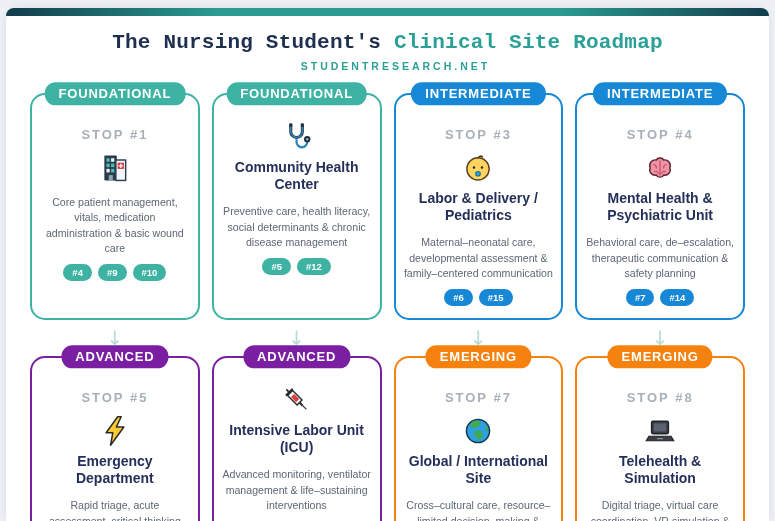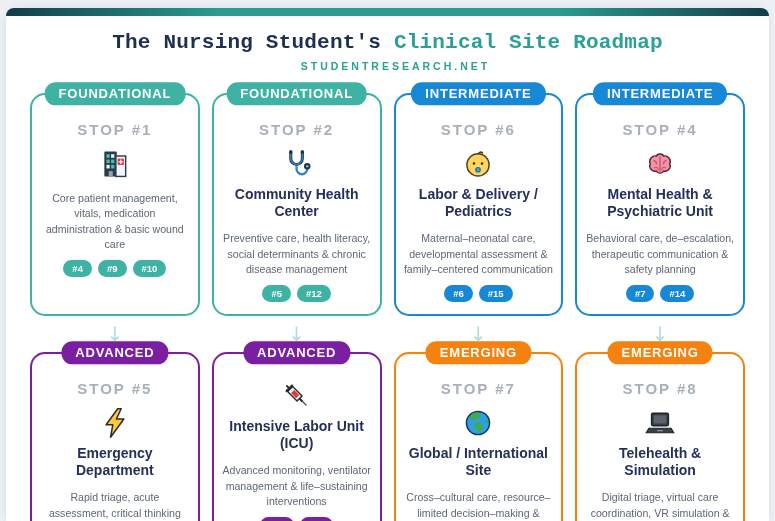--- a/index.html
+++ b/index.html
@@ -48,22 +48,22 @@
     padding:16px 5px 12px;
     text-align:center;
   }
   .tier-badge {
     position:absolute; top:0; left:50%; transform:translate(-50%,-55%);
     background:var(--accent,#3fb3a3); color:#fff;
     font-size:13px; font-weight:700; letter-spacing:.8px;
     padding:4px 14px; border-radius:11px; white-space:nowrap;
   }
   .stop-label {
-    font-size:15px; font-weight:700; letter-spacing:2px;
-    color:#a8b0ba; margin-top:10px;
+    font-size:13px; font-weight:700; letter-spacing:2px;
+    color:#a8b0ba; margin-top:16px;
   }
   .card-icon { margin:10px auto 6px; width:32px; height:32px; }
   .card-icon svg { width:32px; height:32px; display:block; }
   .card-title {
     font-size:14px; font-weight:700; color:#24305a; line-height:1.22;
     padding:0 4px;
   }
   .card-desc {
     margin-top:11px;
     font-size:10.6px; color:#5d6776; line-height:1.45;
@@ -117,42 +117,41 @@
         </div>
     <div class="card-desc">Core patient management, vitals, medication administration &amp; basic wound care</div>
     <div class="pills">
           <span class="pill">#4</span>
           <span class="pill">#9</span>
           <span class="pill">#10</span>
         </div>
   </div>
       <div class="card" style="--accent: #3fb3a3;">
     <div class="tier-badge">FOUNDATIONAL</div>
-    <div class="stop-label">STOP #2</div>
     <div class="card-icon">
           <svg viewBox="0 0 36 36">
             <path d="M11 4 v8 a6.5 6.5 0 0 0 13 0 V4" fill="none" stroke="#22303c" stroke-width="3.4"></path>
             <path d="M11 4 v8 a6.5 6.5 0 0 0 13 0 V4" fill="none" stroke="#2e86c1" stroke-width="1.6"></path>
             <rect x="9.3" y="2.5" width="3.4" height="4" rx="1" fill="#22303c"></rect>
             <rect x="22.3" y="2.5" width="3.4" height="4" rx="1" fill="#22303c"></rect>
             <path d="M17.5 20.5 v3 a6 6 0 0 0 12 0 v-1.5" fill="none" stroke="#2e86c1" stroke-width="2.6"></path>
             <circle cx="29.5" cy="20.5" r="3.6" fill="#22303c"></circle>
             <circle cx="29.5" cy="20.5" r="1.4" fill="#7fb6da"></circle>
           </svg>
         </div>
     <div class="card-title">Community Health Center</div>
     <div class="card-desc">Preventive care, health literacy, social determinants &amp; chronic disease management</div>
     <div class="pills">
           <span class="pill">#5</span>
           <span class="pill">#12</span>
         </div>
   </div>
       <div class="card" style="--accent: #1688d6;">
     <div class="tier-badge">INTERMEDIATE</div>
-    <div class="stop-label">STOP #6</div>
+    <div class="stop-label">STOP #3</div>
     <div class="card-icon">
           <svg viewBox="0 0 36 36">
             <circle cx="18" cy="19" r="12.5" fill="#ffd45f" stroke="#5a4020" stroke-width="1.6"></circle>
             <path d="M18 6.5 q3-3 5-1" fill="none" stroke="#5a4020" stroke-width="1.8" stroke-linecap="round"></path>
             <circle cx="13.5" cy="17.5" r="1.4" fill="#33261a"></circle>
             <circle cx="22.5" cy="17.5" r="1.4" fill="#33261a"></circle>
             <circle cx="18" cy="24.5" r="2.6" fill="#2fa8e0" stroke="#1c6e96" stroke-width="1.2"></circle>
           </svg>
         </div>
     <div class="card-title">Labor &amp; Delivery / Pediatrics</div>

